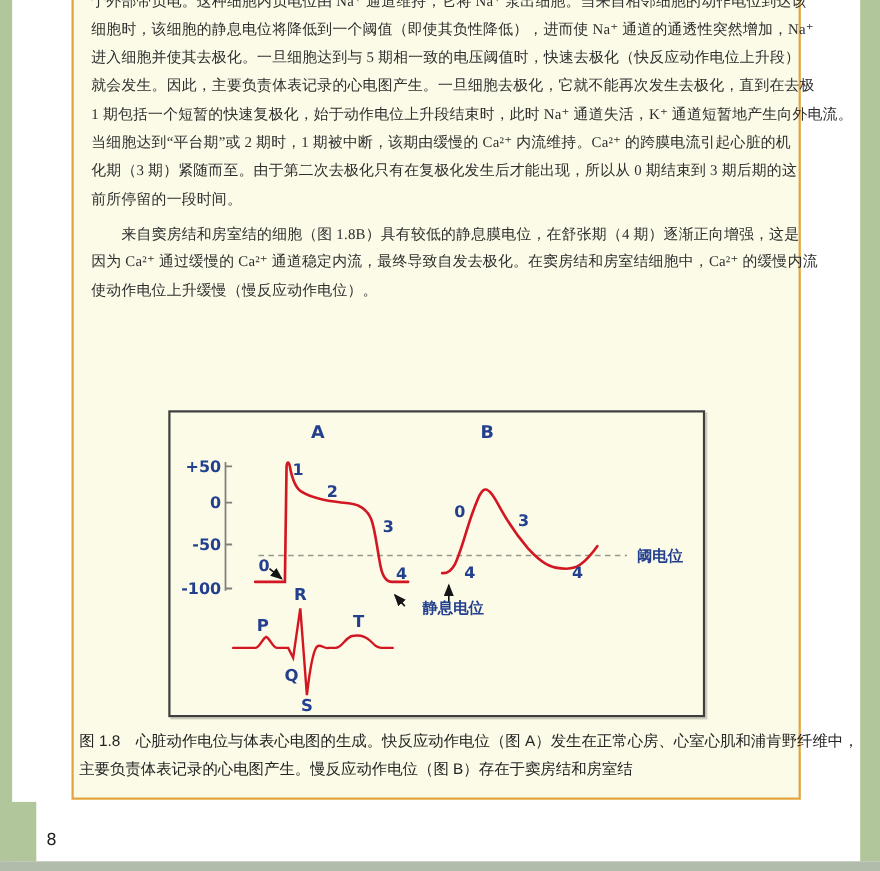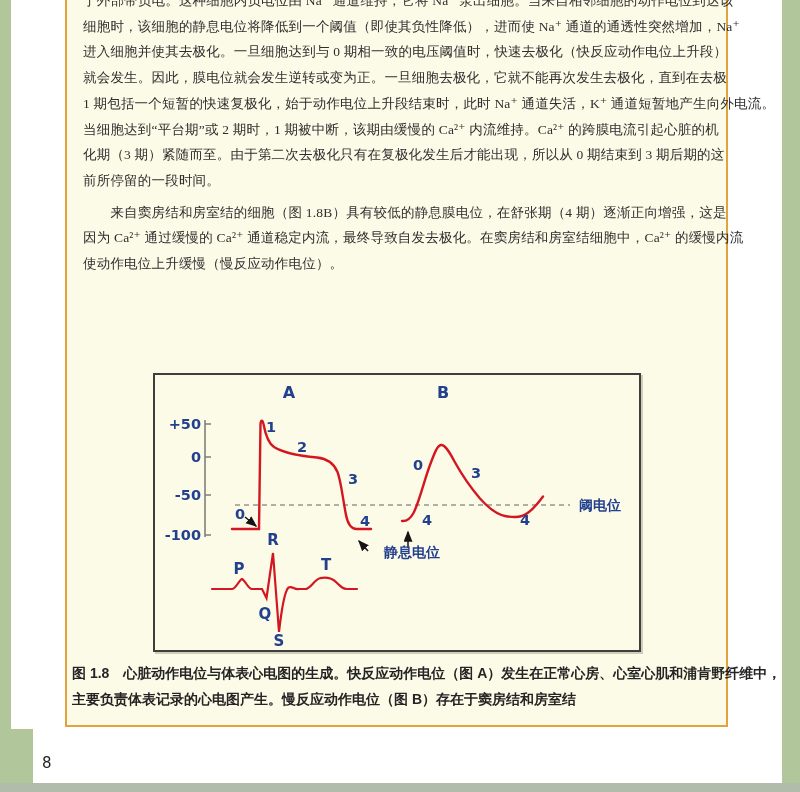--- a/index.html
+++ b/index.html
@@ -34,21 +34,21 @@
   }
   .figure-box svg{display:block;width:100%;height:100%;}
   svg text{
     font-family:"DejaVu Sans","Liberation Sans",sans-serif;
     fill:#23408e;font-weight:600;
   }
   
   .caption{
     position:absolute;left:72px;top:660px;width:648px;
     font-family:"Liberation Sans","DejaVu Sans",sans-serif;
-    font-weight:bold;font-size:14px;line-height:26px;color:#242424;
+    font-weight:normal;font-size:14px;line-height:26px;color:#242424;
   }
   .caption div{white-space:nowrap;}
   
   .page-num{
     position:absolute;left:42px;top:754px;
     font-family:"DejaVu Sans","Liberation Sans",sans-serif;
     font-size:15px;color:#222;
   }
 </style>
 </head>
@@ -60,22 +60,22 @@
   <div class="band-left-foot"></div>
   <div class="band-right"></div>
   <div class="band-bottom"></div>
 
   <div class="content-box"></div>
 
   <div class="body-text">
     <div class="para1">
       <div class="tl">于外部带负电。这种细胞内负电位由 Na⁺ 通道维持，它将 Na⁺ 泵出细胞。当来自相邻细胞的动作电位到达该</div>
       <div class="tl">细胞时，该细胞的静息电位将降低到一个阈值（即使其负性降低），进而使 Na⁺ 通道的通透性突然增加，Na⁺</div>
-      <div class="tl">进入细胞并使其去极化。一旦细胞达到与 0 期相一致的电压阈值时，快速去极化（快反应动作电位上升段）</div>
-      <div class="tl">就会发生。因此，膜电位就会发生逆转或变为正。一旦细胞去极化，它就不能再次发生去极化，直到在去极</div>
+      <div class="tl">进入细胞并使其去极化。一旦细胞达到与 5 期相一致的电压阈值时，快速去极化（快反应动作电位上升段）</div>
+      <div class="tl">就会发生。因此，主要负责体表记录的心电图产生。一旦细胞去极化，它就不能再次发生去极化，直到在去极</div>
       <div class="tl">1 期包括一个短暂的快速复极化，始于动作电位上升段结束时，此时 Na⁺ 通道失活，K⁺ 通道短暂地产生向外电流。</div>
       <div class="tl">当细胞达到“平台期”或 2 期时，1 期被中断，该期由缓慢的 Ca²⁺ 内流维持。Ca²⁺ 的跨膜电流引起心脏的机</div>
       <div class="tl">化期（3 期）紧随而至。由于第二次去极化只有在复极化发生后才能出现，所以从 0 期结束到 3 期后期的这</div>
       <div class="tl">前所停留的一段时间。</div>
     </div>
     <div class="para2">
       <div class="tl">　　来自窦房结和房室结的细胞（图 1.8B）具有较低的静息膜电位，在舒张期（4 期）逐渐正向增强，这是</div>
       <div class="tl">因为 Ca²⁺ 通过缓慢的 Ca²⁺ 通道稳定内流，最终导致自发去极化。在窦房结和房室结细胞中，Ca²⁺ 的缓慢内流</div>
       <div class="tl">使动作电位上升缓慢（慢反应动作电位）。</div>
     </div>

